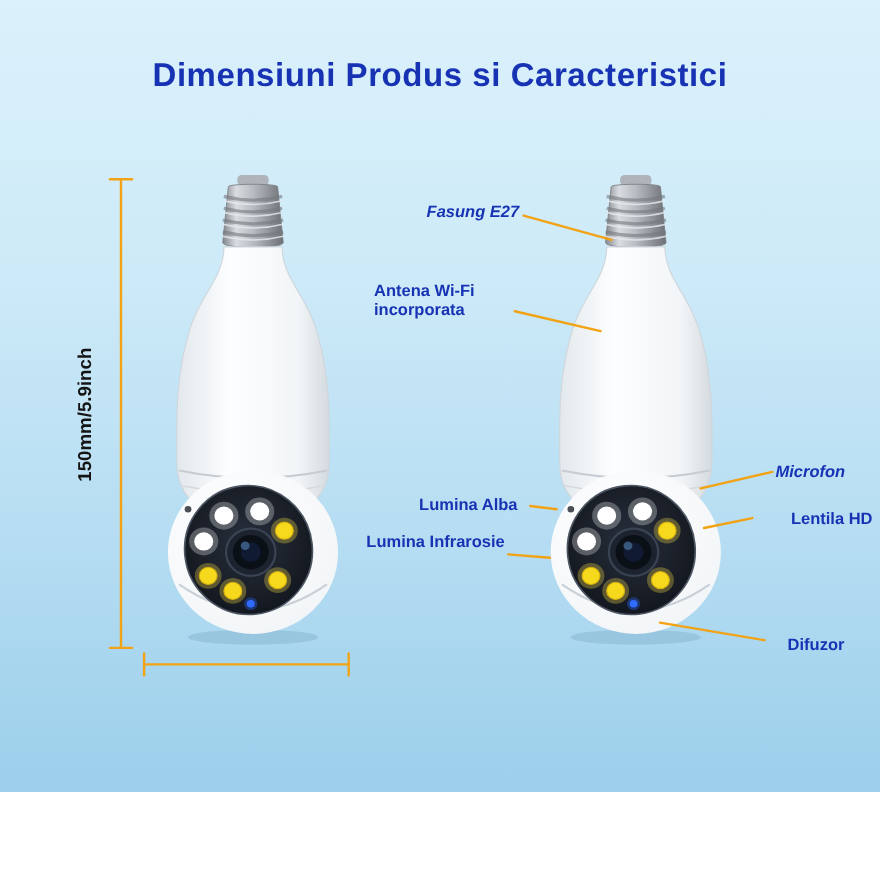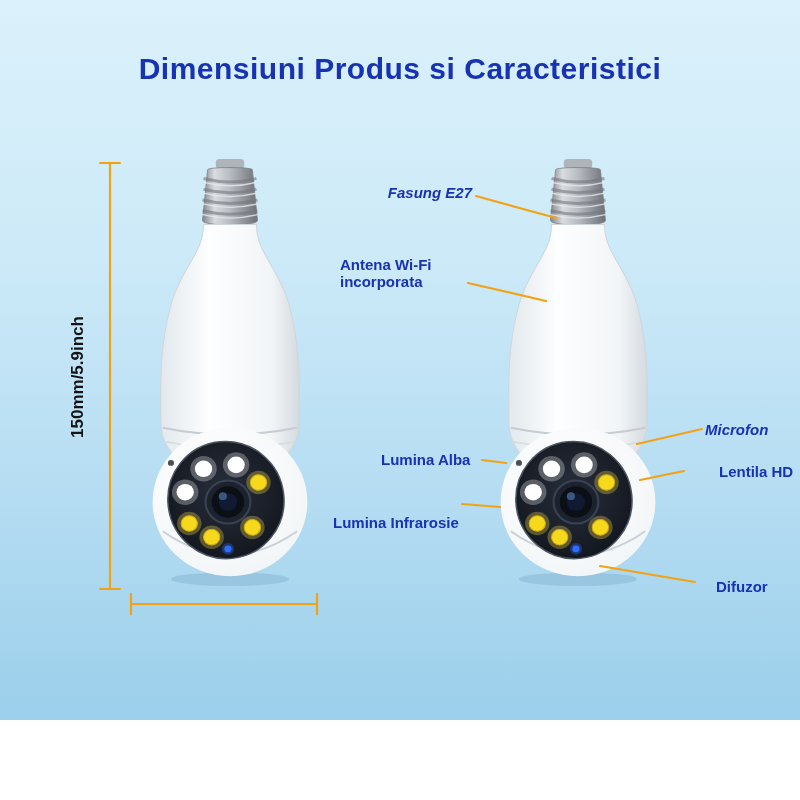--- a/index.html
+++ b/index.html
@@ -152,16 +152,16 @@
   </svg>
 
   <div class="dim-label vertical">150mm/5.9inch</div>
 
   <div class="callout" style="left:366px;top:184px;width:106px;text-align:right;font-style:italic;">Fasung E27</div>
   <div class="callout" style="left:340px;top:256px;width:128px;">Antena Wi-Fi
 incorporata</div>
   <div class="callout" style="left:705px;top:421px;font-style:italic;">Microfon</div>
   <div class="callout" style="left:687px;top:463px;margin-left:32px;">Lentila HD</div>
   <div class="callout" style="left:381px;top:451px;">Lumina Alba</div>
-  <div class="callout" style="left:333px;top:514px;text-align:right;">Lumina Infrarosie</div>
+  <div class="callout" style="left:333px;top:484px;text-align:right;">Lumina Infrarosie</div>
   <div class="callout" style="left:716px;top:578px;">Difuzor</div>
 
 </div>
 
 </body></html>

